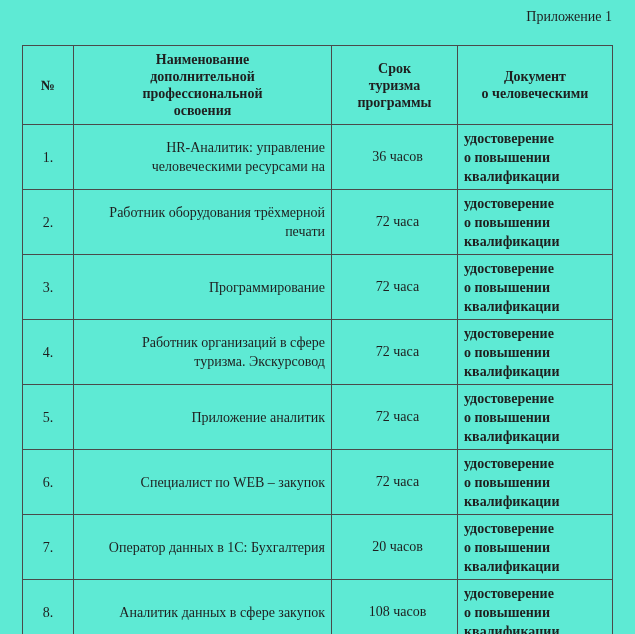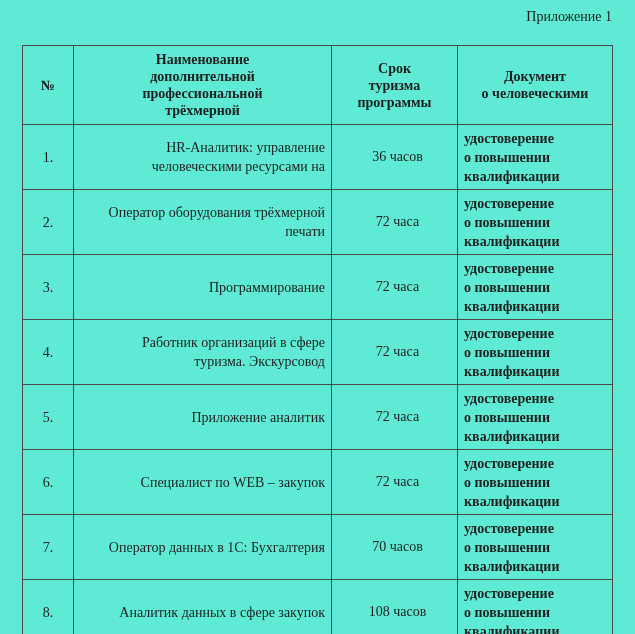--- a/index.html
+++ b/index.html
@@ -89,41 +89,41 @@
       <col class="c-program">
       <col class="c-duration">
       <col class="c-document">
     </colgroup>
     <thead>
       <tr>
         <th>№</th>
         <th>Наименование
 дополнительной
 профессиональной
-трёхмерной</th>
+освоения</th>
         <th>Срок
 туризма
 программы</th>
         <th>Документ
 о человеческими</th>
       </tr>
     </thead>
     <tbody>
       <tr>
         <td class="cell-num">1.</td>
         <td class="cell-program">HR-Аналитик: управление
 человеческими ресурсами на</td>
         <td class="cell-duration">36 часов</td>
         <td class="cell-document">удостоверение
 о повышении
 квалификации</td>
       </tr>
       <tr>
         <td class="cell-num">2.</td>
-        <td class="cell-program">Оператор оборудования трёхмерной
+        <td class="cell-program">Работник оборудования трёхмерной
 печати</td>
         <td class="cell-duration">72 часа</td>
         <td class="cell-document">удостоверение
 о повышении
 квалификации</td>
       </tr>
       <tr>
         <td class="cell-num">3.</td>
         <td class="cell-program">Программирование</td>
         <td class="cell-duration">72 часа</td>
@@ -152,21 +152,21 @@
         <td class="cell-num">6.</td>
         <td class="cell-program">Специалист по WEB – закупок</td>
         <td class="cell-duration">72 часа</td>
         <td class="cell-document">удостоверение
 о повышении
 квалификации</td>
       </tr>
       <tr>
         <td class="cell-num">7.</td>
         <td class="cell-program">Оператор данных в 1С: Бухгалтерия</td>
-        <td class="cell-duration">70 часов</td>
+        <td class="cell-duration">20 часов</td>
         <td class="cell-document">удостоверение
 о повышении
 квалификации</td>
       </tr>
       <tr>
         <td class="cell-num">8.</td>
         <td class="cell-program">Аналитик данных в сфере закупок</td>
         <td class="cell-duration">108 часов</td>
         <td class="cell-document">удостоверение
 о повышении

